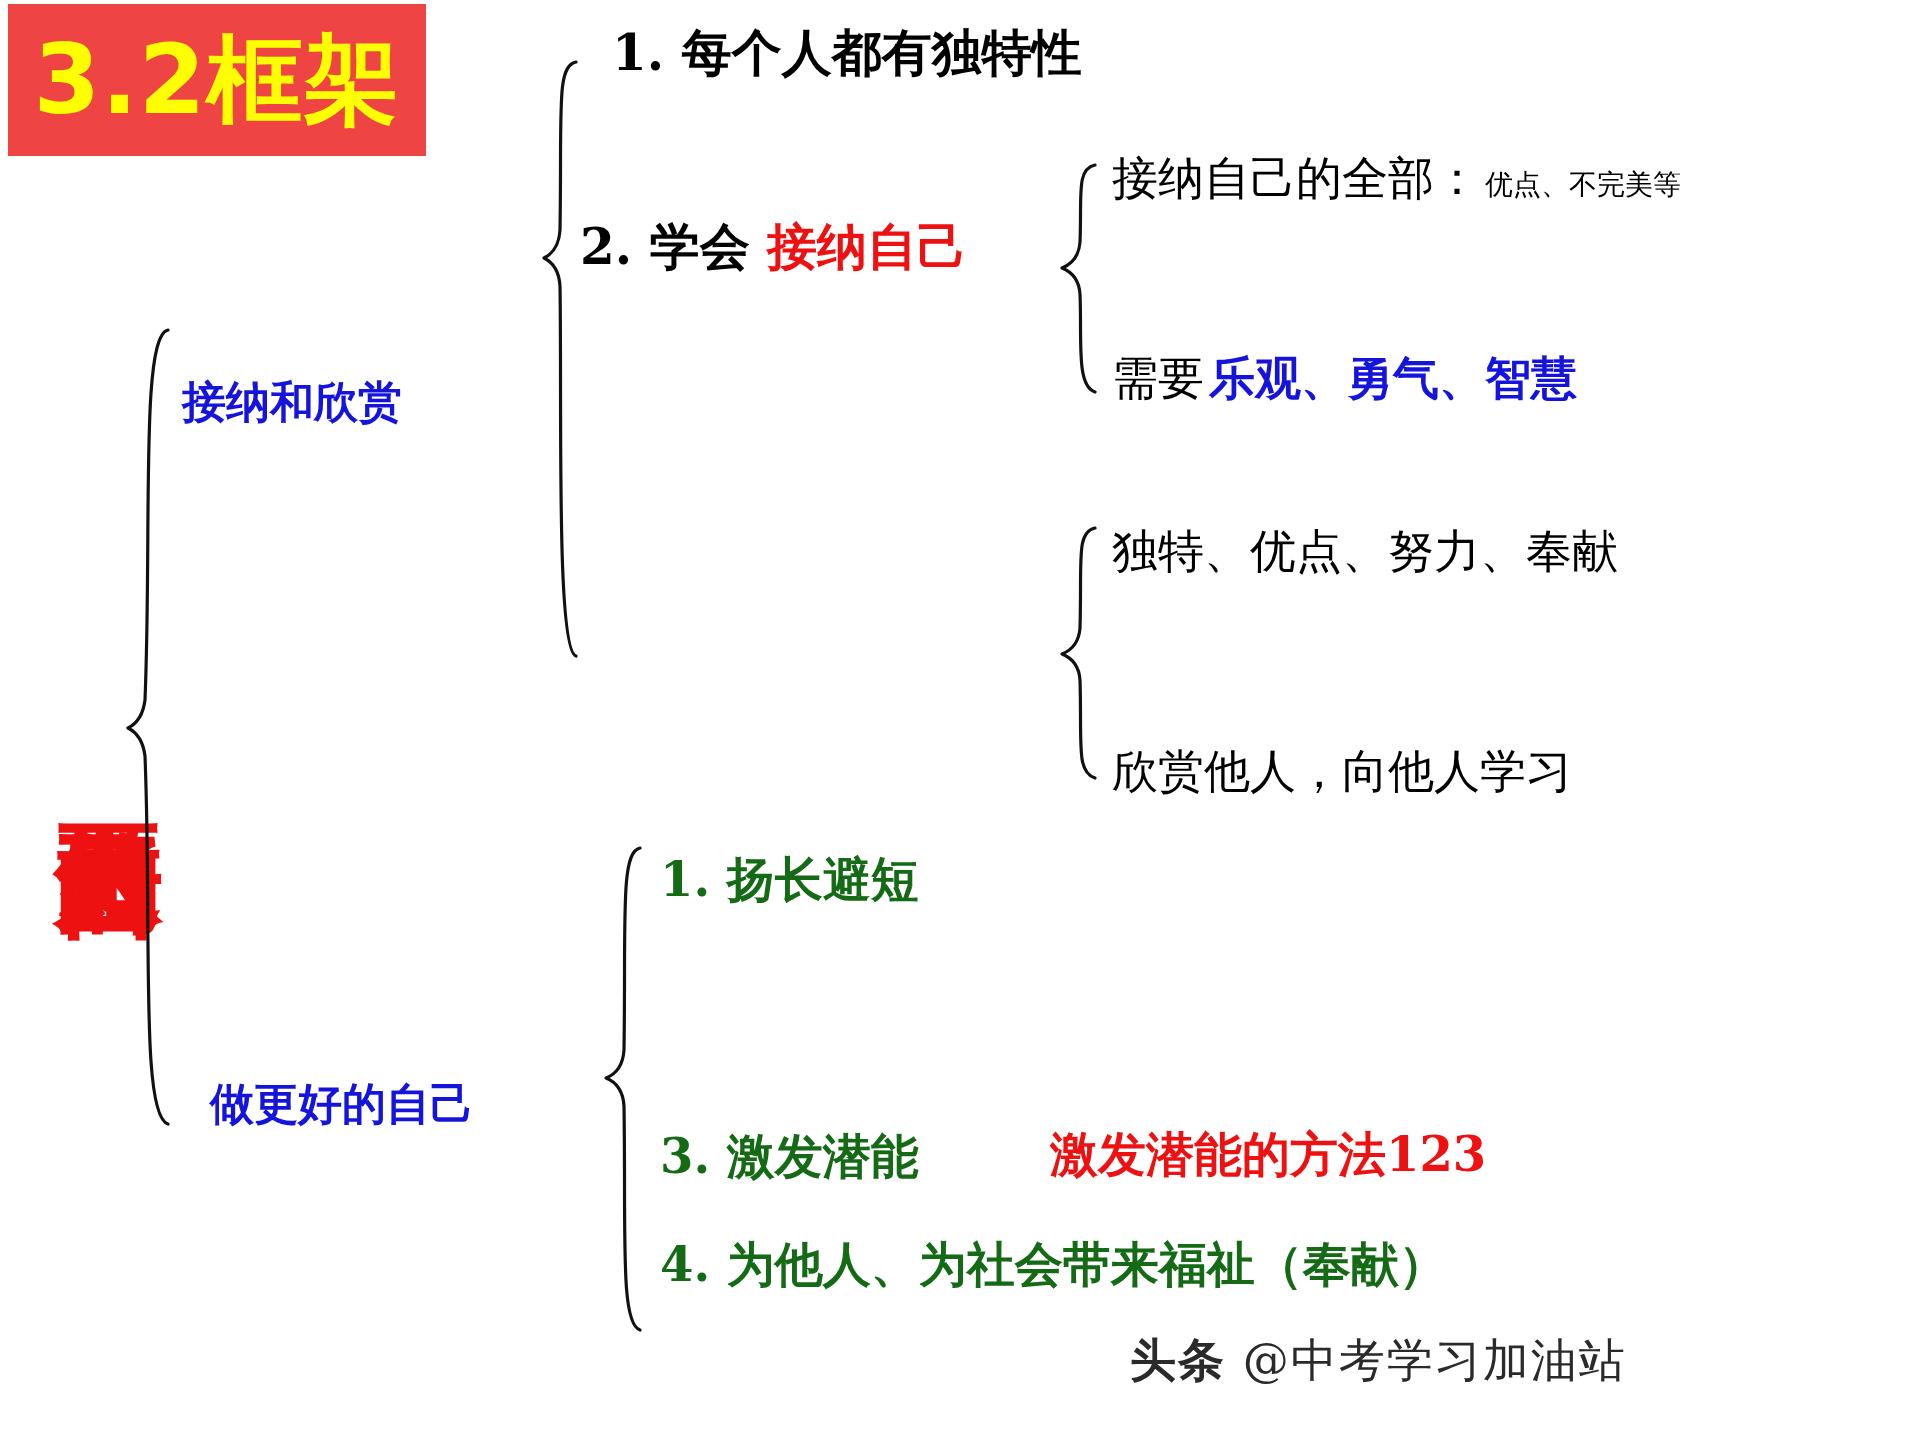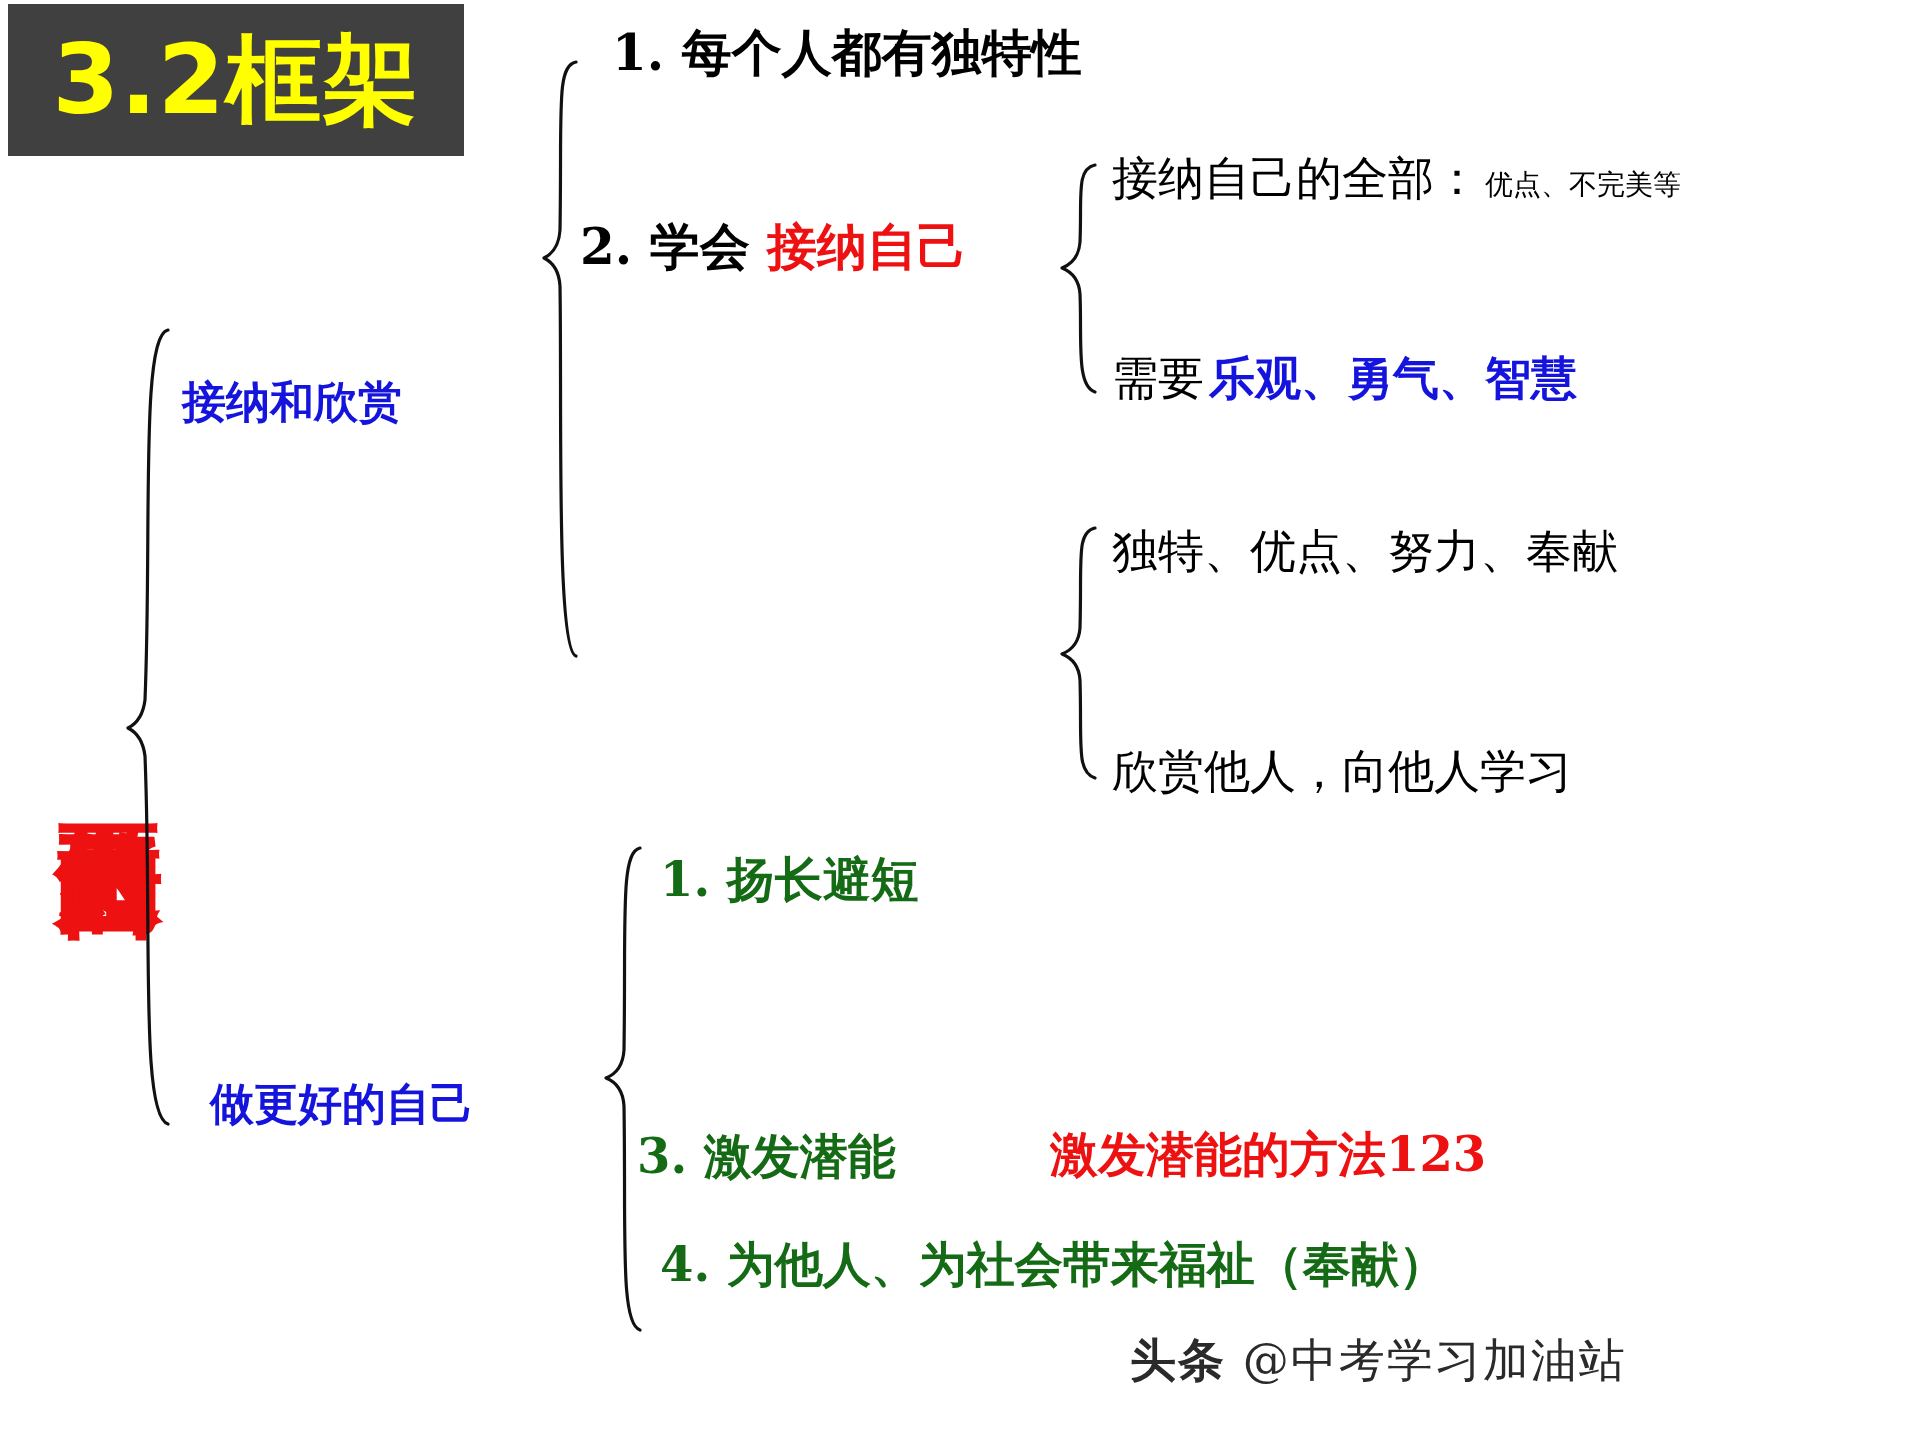--- a/index.html
+++ b/index.html
@@ -8,22 +8,22 @@
     background:#ffffff;
     font-family:"DejaVu Sans","Liberation Sans",sans-serif;
     position:relative;
     overflow:hidden;
   }
   .canvas{position:absolute;inset:0;}
   .abs{position:absolute;}
 
   
   #title-badge{
-    left:8px;top:4px;width:456px;height:152px;
-    background:#404040;
+    left:8px;top:4px;width:418px;height:152px;
+    background:#ef4444;
     display:flex;align-items:center;justify-content:center;
   }
   #title-badge .t{
     color:#ffff00;
     font-size:96px;
     font-weight:bold;
     letter-spacing:1px;
     line-height:1;
     font-family:"DejaVu Sans","Liberation Sans",sans-serif;
   }
@@ -140,21 +140,21 @@
   <div class="abs node lvl2 black" style="left:1112px;top:748px;">欣赏他人，向他人学习</div>
 
   <div class="abs node branch-label blue" style="left:210px;top:1082px;">做更好的自己</div>
 
   <div class="abs node greenitem green" style="left:660px;top:855px;">
     <span>1.</span>
     <span>扬长避短</span>
   </div>
 
 
-  <div class="abs node greenitem green" style="left:637px;top:1132px;">
+  <div class="abs node greenitem green" style="left:660px;top:1132px;">
     <span>3.</span>
     <span>激发潜能</span>
   </div>
 
   <div class="abs node annot" style="left:1050px;top:1130px;">激发潜能的方法123</div>
 
   <div class="abs node greenitem green" style="left:660px;top:1240px;">
     <span>4.</span>
     <span>为他人、为社会带来福祉（奉献）</span>
   </div>

